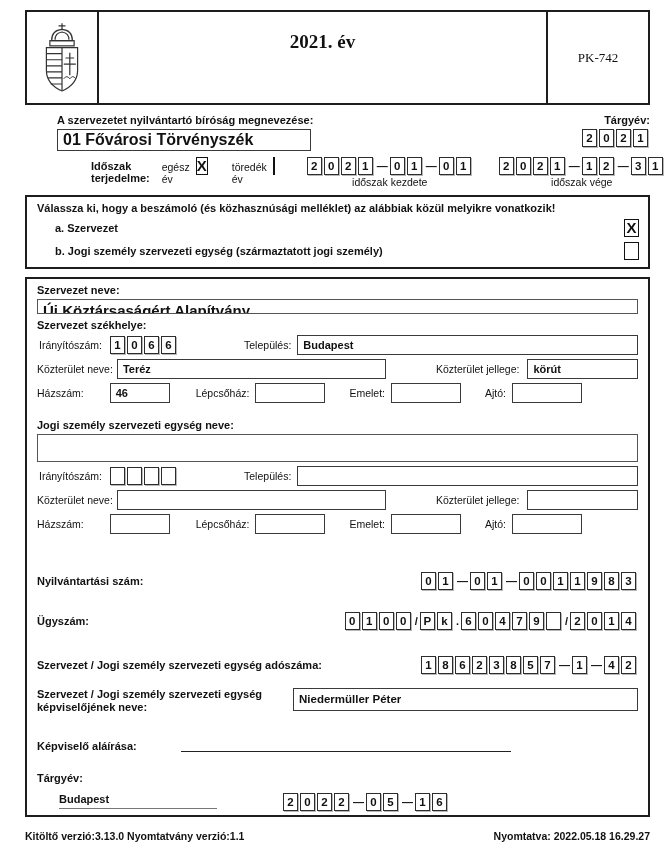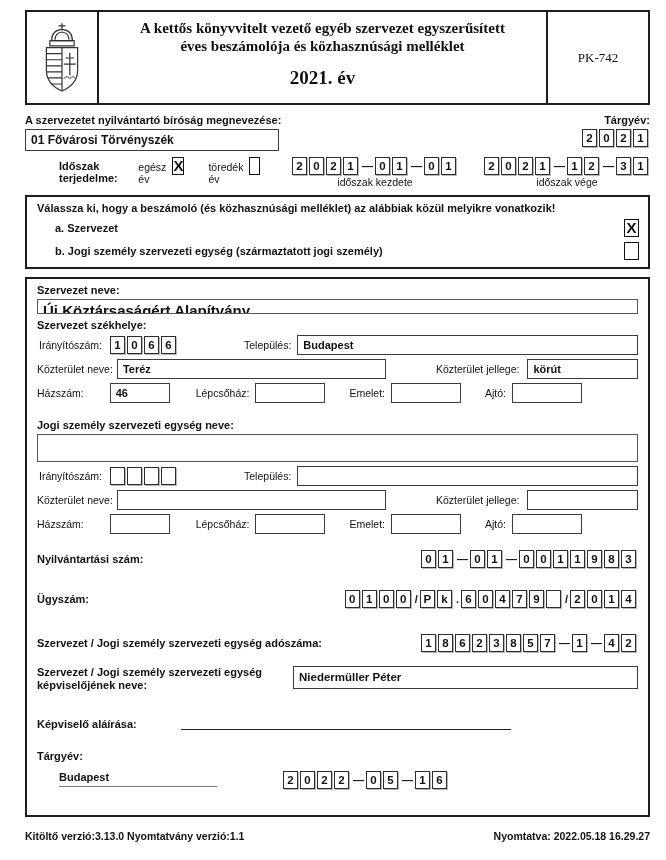--- a/index.html
+++ b/index.html
@@ -21,25 +21,25 @@
   .lbl-b { font-size:11px; font-weight:bold; }
   .field { border:1.6px solid #3a3a3a; background:#fff; height:20px; padding:1px 5px;
            font-size:11px; font-weight:bold; line-height:17px; overflow:hidden; }
   .digit-row { display:flex; align-items:center; }
   .digit-box { display:inline-block; width:15px; height:18px; border:1.6px solid #2c2c2c;
                box-shadow:1px 1px 0 rgba(0,0,0,.28); background:#fff; margin-right:2px;
                font-size:11.5px; font-weight:bold; text-align:center; line-height:16px; }
   .digit-sep { font-weight:bold; font-size:11px; margin:0 2px; }
   .checkbox { display:inline-block; width:15px; height:18px; border:1.8px solid #111; background:#fff;
               font-size:15px; font-weight:bold; text-align:center; line-height:16px; }
-  .row { display:flex; }
+  .row { display:flex;margin-left:32px; }
   
   .court-label-row { margin-top:9px; justify-content:space-between; }
   .court-input-row { margin-top:3px; justify-content:space-between; align-items:flex-start; }
-  .court-field { width:254px; height:22px; font-size:12px; line-height:18px; }
+  .court-field { width:254px; height:22px; font-size:16px; line-height:18px; }
   .period-row { margin-top:6px; align-items:flex-start; padding-left:34px; }
   .period-row .lbl-b { margin-top:3px; }
   .period-row .lbl { margin-top:4px; }
   .date-caption { font-size:10.5px; text-align:center; margin-top:1px; }
   
   .scope-box { margin-top:7px; border:2px solid #1d1d1d; padding:5px 9px 7px 10px; }
   .scope-option { display:flex; justify-content:space-between; align-items:center; margin-top:5px; padding-left:18px; }
   
   .main-box { margin-top:8px; border:2px solid #1d1d1d; padding:5px 10px 0 10px; height:540px; }
   .org-name-field { margin-top:3px; height:15px; font-size:15px; line-height:20px; border-color:#555; }
@@ -81,24 +81,20 @@
           <rect x="16" y="22" width="28" height="6"></rect>
           <path d="M12 30 h36 v26 q0 16 -18 24 q-18 -8 -18 -24 Z"></path>
           <path d="M30 30 v49"></path>
           <path d="M12 37 h18 M12 44 h18 M12 51 h18 M12 58 h18 M13.5 65 h16.5 M17 72 h13"></path>
           <path d="M39 36 v26 M34 42 h10 M32 49 h14"></path>
           <path d="M32 66 q3.5 -5 7 0 q3.5 -5 7 0" stroke-width="1.1"></path>
         </g>
       </svg>
     </div>
     <div class="title-cell">
-      <div class="title-main">
-        <span>A kettős könyvvitelt vezető egyéb szervezet egyszerűsített</span><br>
-        <span>éves beszámolója és közhasznúsági melléklet</span>
-      </div>
       <div class="title-year">2021. év</div>
     </div>
     <div class="code-cell">PK-742</div>
   </div>
 
   <div class="row court-label-row">
     <span class="lbl-b">A szervezetet nyilvántartó bíróság megnevezése:</span>
     <span class="lbl-b">Tárgyév:</span>
   </div>
   <div class="row court-input-row">
@@ -219,21 +215,21 @@
       <span class="lbl">Házszám:</span>
       <div class="field f-house"></div>
       <span class="lbl ml-d">Lépcsőház:</span>
       <div class="field f-small"></div>
       <span class="lbl ml-e">Emelet:</span>
       <div class="field f-small"></div>
       <span class="lbl ml-e">Ajtó:</span>
       <div class="field f-small"></div>
     </div>
 
-    <div class="num-row" style="margin-top:16px">
+    <div class="num-row" style="margin-top:38px">
       <span class="lbl-b">Nyilvántartási szám:</span>
       <div class="digit-row">
           <span class="digit-box">0</span>
           <span class="digit-box">1</span>
           <span class="digit-sep">—</span>
           <span class="digit-box">0</span>
           <span class="digit-box">1</span>
           <span class="digit-sep">—</span>
           <span class="digit-box">0</span>
           <span class="digit-box">0</span>

